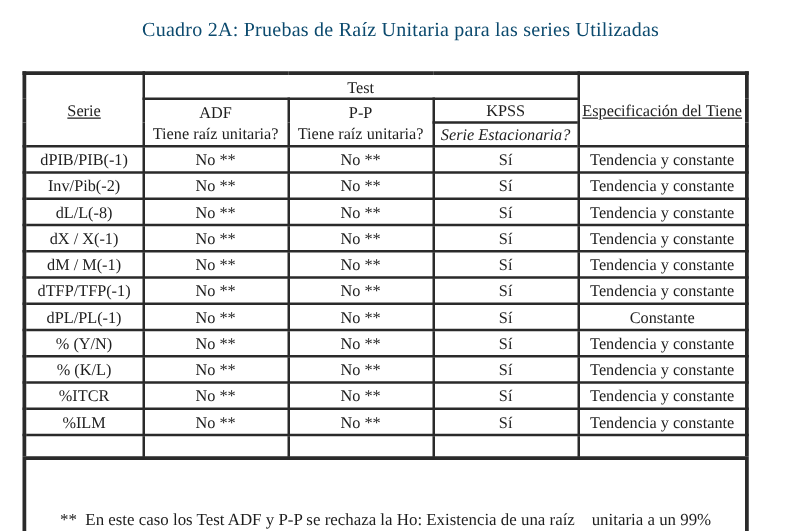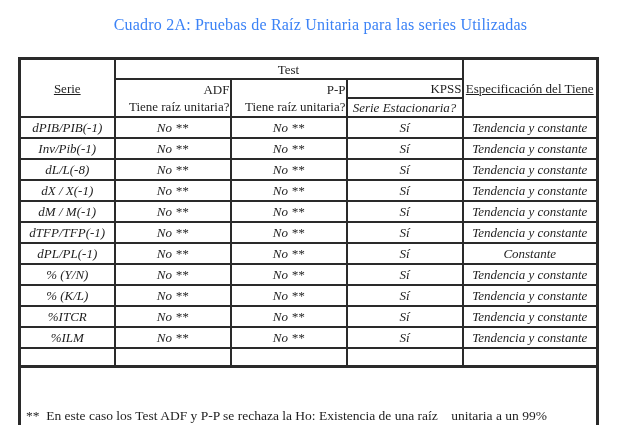--- a/index.html
+++ b/index.html
@@ -17,21 +17,21 @@
     overflow: hidden;
   }
   .doc-title {
     position: absolute;
     top: 16px;
     left: 0;
     width: 641px;
     text-align: center;
     font-size: 16px;
     letter-spacing: 0.2px;
-    color: #3b82f6;
+    color: #0c4a6e;
   }
   table.unit-root {
     position: absolute;
     left: 18px;
     top: 57px;
     border-collapse: collapse;
     table-layout: fixed;
     width: 578px;
     border: 3px solid #2a2a2a;
   }
@@ -40,38 +40,38 @@
     font-size: 13px;
     line-height: 17px;
     text-align: center;
     vertical-align: middle;
     padding: 0;
     overflow: hidden;
     white-space: nowrap;
     color: #1e1e1e;
   }
   tr.h1 td { height: 18px; }
-  tr.h2 td { height: 17px; text-align: right; }
+  tr.h2 td { height: 17px; }
   tr.h3 td { height: 17px; font-style: italic; }
   td.vtop { vertical-align: top; padding-top: 1px; text-decoration: underline; }
   td.merged-two-line { vertical-align: top; }
   td.merged-two-line .line { height: 17px; line-height: 17px; }
-  tr.data-row td { height: 19px; line-height: 15px; font-style: italic; }
+  tr.data-row td { height: 19px; line-height: 15px; }
   tr.spacer-row td { height: 16px; }
   tr.footnote-row td {
     border-top: 3px solid #2a2a2a;
     height: 52px;
     text-align: left;
     vertical-align: top;
     padding: 3px 5px 0 5px;
     font-size: 13.5px;
     line-height: 18px;
     white-space: pre-wrap;
   }
-  .fn-line { white-space: pre-wrap; }
+  .fn-line { white-space: pre-wrap; text-align: center; }
 </style>
 </head>
 <body>
 
 <div class="page">
 
   <div class="doc-title">Cuadro 2A: Pruebas de Raíz Unitaria para las series Utilizadas</div>
 
   <table class="unit-root">
     <colgroup>
@@ -106,21 +106,21 @@
     </tr>
 
     <tr class="data-row">
       <td>dPIB/PIB(-1)</td>
       <td>No **</td>
       <td>No **</td>
       <td>Sí</td>
       <td>Tendencia y constante</td>
     </tr>
     <tr class="data-row">
-      <td>Inv/Pib(-1)</td>
+      <td>Inv/Pib(-2)</td>
       <td>No **</td>
       <td>No **</td>
       <td>Sí</td>
       <td>Tendencia y constante</td>
     </tr>
     <tr class="data-row">
       <td>dL/L(-8)</td>
       <td>No **</td>
       <td>No **</td>
       <td>Sí</td>

